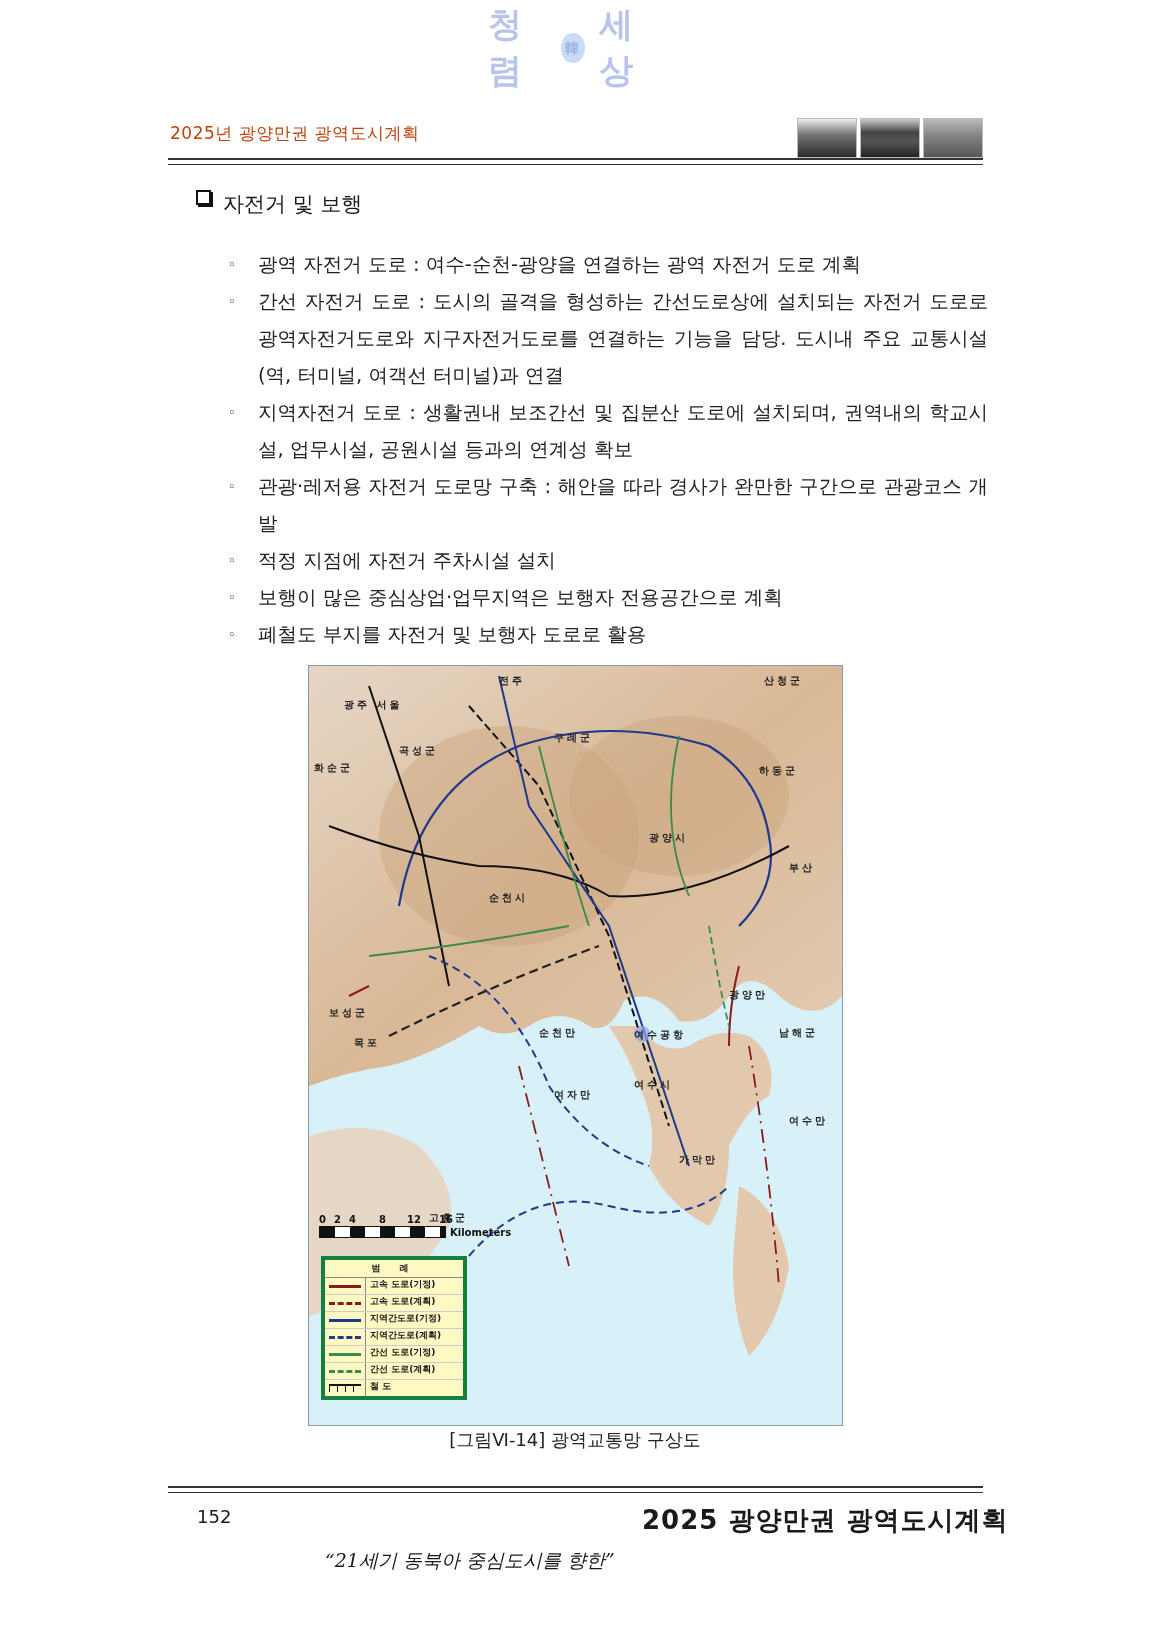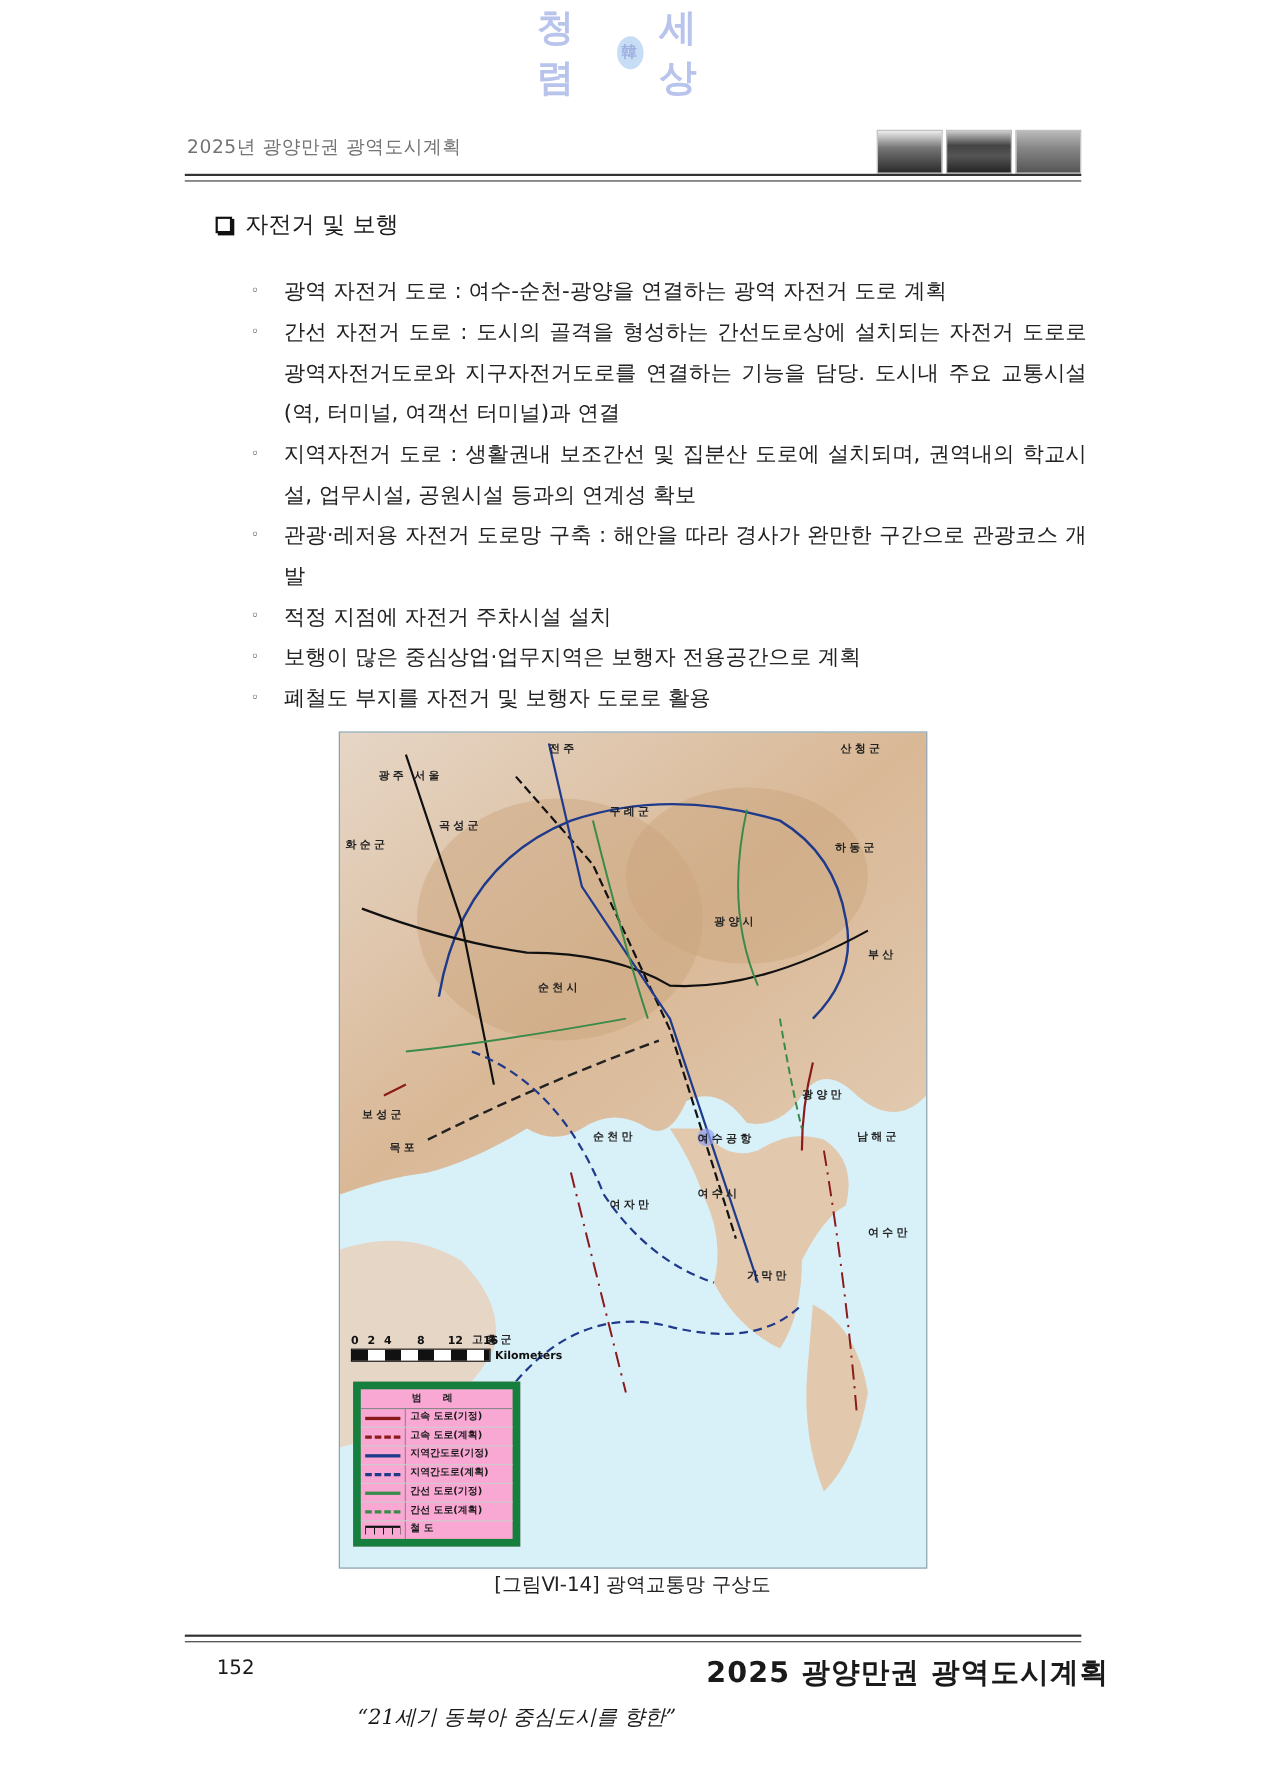--- a/index.html
+++ b/index.html
@@ -3,43 +3,43 @@
 <meta charset="utf-8">
 <style>
   html, body { margin:0; padding:0; background:#ffffff; }
   body { width:1150px; height:1628px; position:relative; overflow:hidden;
          font-family:"DejaVu Sans", "Liberation Sans", sans-serif; color:#1a1a1a; }
   .abs { position:absolute; }
   .logo { left:488px; top:20px; width:170px; height:56px; font-size:34px; color:#b8c4ec;
           letter-spacing:2px; font-weight:bold; display:flex; align-items:center; gap:14px; }
   .logo .seal { display:inline-block; width:30px; height:30px; border-radius:50%; background:#c7dcf5;
                 font-size:14px; color:#9fb0e0; text-align:center; line-height:30px; }
-  .hdr-title { left:170px; top:122px; font-size:17px; color:#737373; letter-spacing:0.5px; }
+  .hdr-title { left:170px; top:122px; font-size:17px; color:#c2410c; letter-spacing:0.5px; }
   .hdr-photos { left:797px; top:118px; display:flex; gap:3px; }
   .hdr-photo { width:58px; height:38px; border:1px solid #bbb; }
   .hdr-photo.p1 { background:linear-gradient(180deg,#eee 0%,#777 40%,#2a2a2a 100%); }
   .hdr-photo.p2 { background:linear-gradient(180deg,#ccc 0%,#444 35%,#555 60%,#222 100%); }
   .hdr-photo.p3 { background:linear-gradient(180deg,#bbb 0%,#888 40%,#555 100%); }
   .dbl { height:4px; border-top:2px solid #333; border-bottom:1px solid #333; }
   .hdr-line { left:168px; top:158px; width:815px; }
-  .section { left:196px; top:190px; font-size:21px; display:flex; align-items:center; gap:12px; }
+  .section { left:196px; top:190px; font-size:21px; display:flex; align-items:flex-start; gap:12px; }
   .section .box { width:11px; height:11px; border:2px solid #111; box-shadow:2px 2px 0 #111; }
   .bullets { left:228px; top:246px; width:760px; font-size:19.5px; line-height:37px; color:#222; }
   .bullet { display:flex; }
   .bullet .mark { width:30px; flex:none; font-size:13px; }
   .bullet .txt { flex:1; text-align:justify; }
   .map { left:308px; top:665px; width:533px; height:759px; border:1px solid #8a9aa4;
          background:#d8f0f8; overflow:hidden; }
   .caption { left:0; width:1150px; top:1428px; text-align:center; font-size:18px; color:#222; }
   .ftr-line { left:168px; top:1486px; width:815px; }
   .ftr-page { left:197px; top:1506px; font-size:18px; }
   .ftr-quote { left:325px; top:1548px; font-size:19px; font-style:italic; font-family:"DejaVu Serif", serif; }
   .ftr-bold { left:642px; top:1503px; font-size:26px; font-weight:bold; letter-spacing:1px; }
-  .legend { position:absolute; left:12px; top:590px; width:138px; background:#f9a8d4;
-            font-size:9px; font-weight:bold; border:7px solid #15803d; }
+  .legend { position:absolute; left:12px; top:590px; width:138px; background:#fef9c3;
+            font-size:9px; font-weight:bold; border:4px solid #15803d; }
   .legend .lh { text-align:center; border-bottom:1px solid #888; padding:2px 0; letter-spacing:8px; }
   .legend .lr { display:flex; align-items:flex-start; border-bottom:1px solid #ccc; height:16px; }
   .legend .sw { width:40px; height:16px; border-right:1px solid #888; position:relative; }
   .legend .sw i { position:absolute; left:4px; right:4px; top:7px; height:0; border-top-width:3px; }
   .legend .lbl { padding-left:4px; }
   .scale { position:absolute; left:10px; top:548px; font-size:10px; font-weight:bold; color:#111; }
   .maplabel { position:absolute; font-size:10px; font-weight:bold; color:#222; letter-spacing:3px; }
 </style>
 </head>
 <body>

